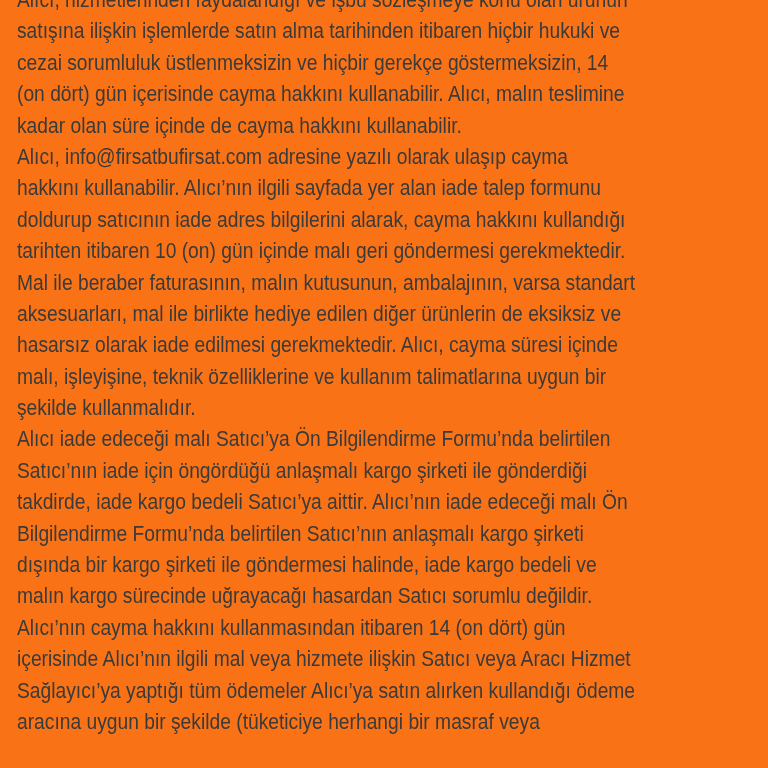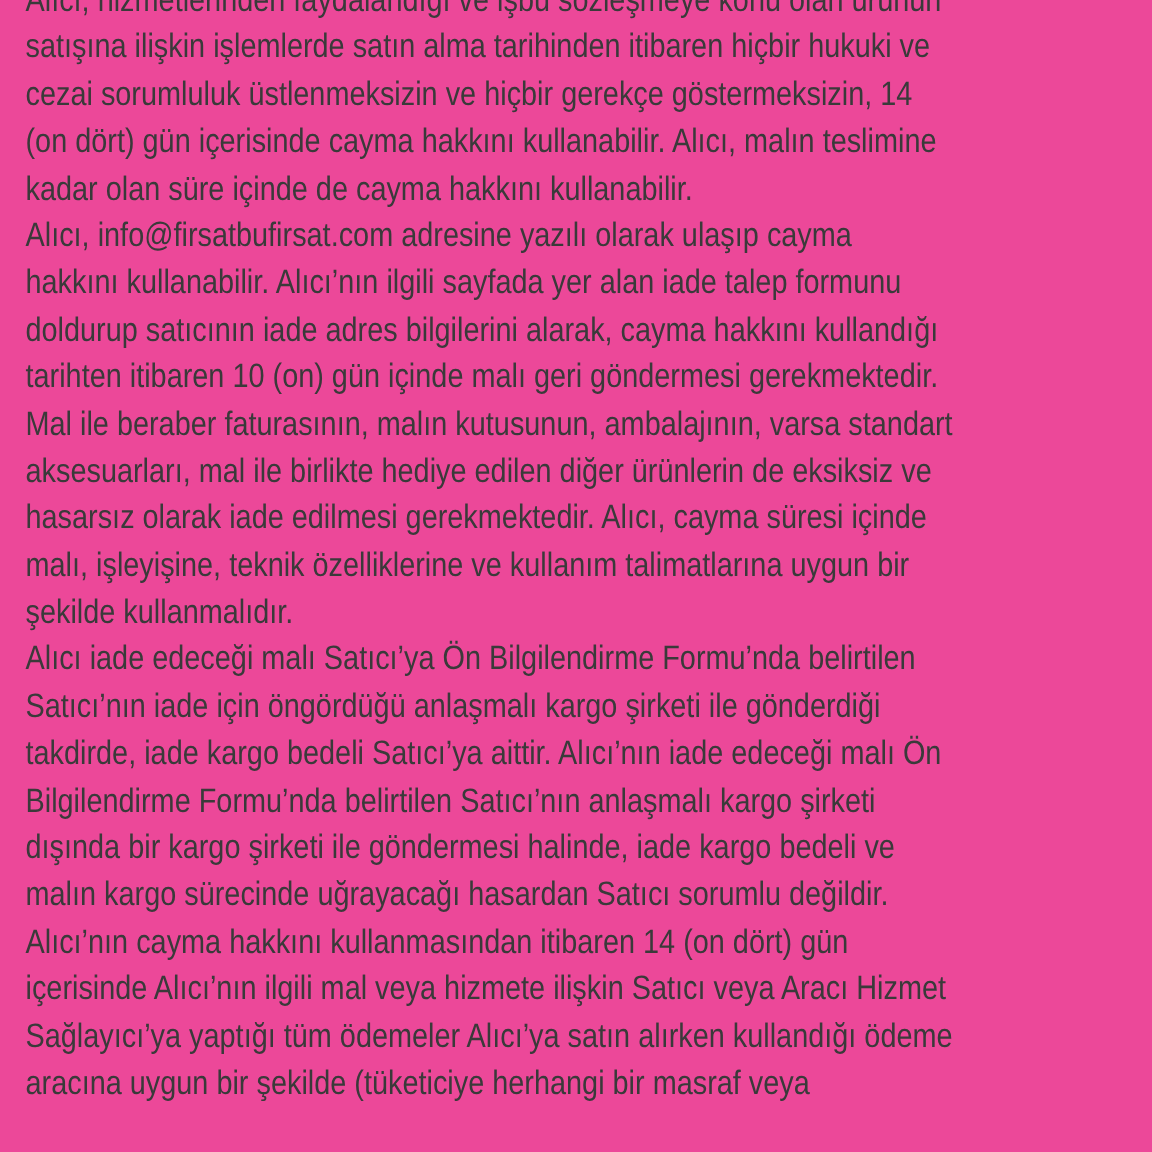--- a/index.html
+++ b/index.html
@@ -7,21 +7,21 @@
       padding: 0;
       background: #ffffff;
       width: 768px;
       height: 768px;
       overflow: hidden;
     }
     .page {
       position: relative;
       width: 768px;
       height: 768px;
-      background: #ec4899;
+      background: #f97316;
       overflow: hidden;
     }
     .text-block {
       position: absolute;
       left: 17px;
       top: -16px;
       width: 900px;
       font-family: "Liberation Sans", sans-serif;
       font-size: 22.5px;
       line-height: 31.4px;

